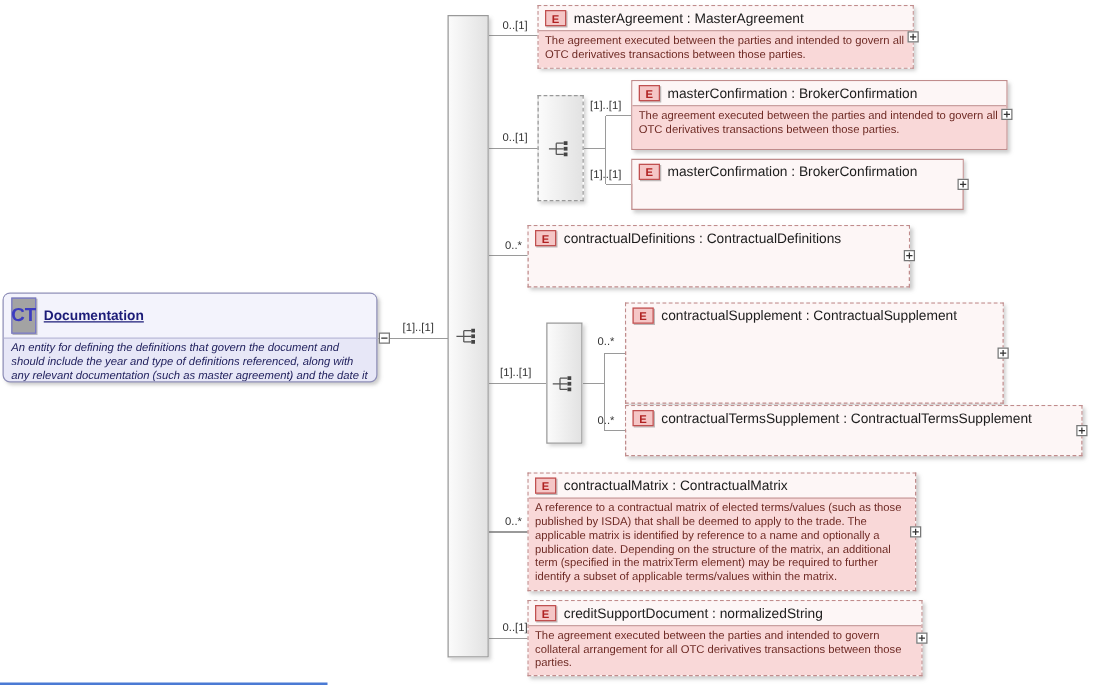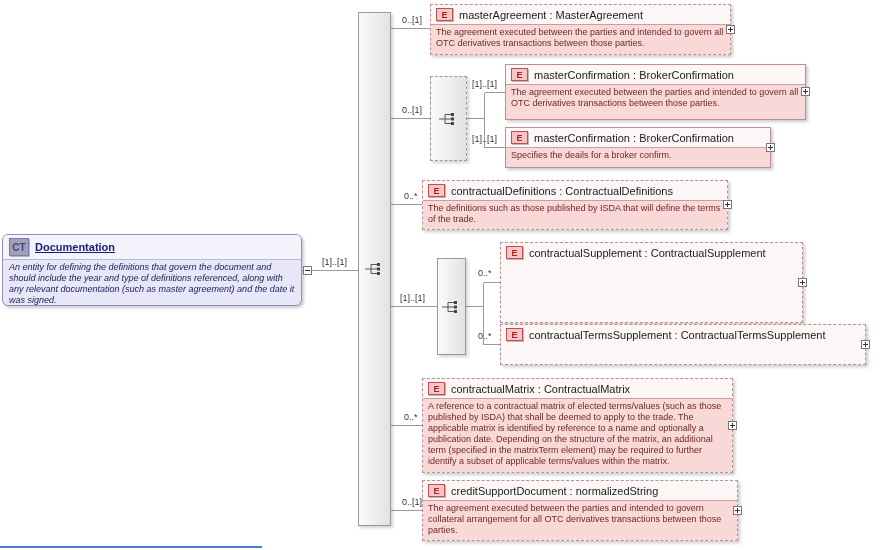--- a/index.html
+++ b/index.html
@@ -34,22 +34,22 @@
               box-shadow:2px 2px 3px rgba(110,110,110,.3); z-index:2; }
   .groupbox.dashed { border-style:dashed; }
 
   
   .root-box { position:absolute; left:2px; top:234px; width:300px; height:72px;
               border:1px solid #8f8fb8; border-radius:6px; background:#e7e7f7;
               box-shadow:2px 2px 3px rgba(110,110,110,.35); display:flex; flex-direction:column;
               z-index:2; overflow:hidden; }
   .root-head { display:flex; align-items:center; gap:6px; padding:3px 6px; flex:0 0 auto;
                background:#f3f3fc; border-bottom:1px solid #b8b8d8; }
-  .ct-badge { display:inline-flex; align-items:center; justify-content:center; width:20px; height:18px;
-              font-size:10px; font-weight:bold; color:#3c3cc0; background:#a3a3a3;
+  .ct-badge { display:inline-flex; align-items:center; justify-content:center; width:20px; height:29px;
+              font-size:15px; font-weight:bold; color:#3c3cc0; background:#a3a3a3;
               border:1px solid #7878c8; box-shadow:1px 1px 0 rgba(0,0,0,.25); }
   .root-title { font-size:11px; font-weight:bold; color:#1c1c78;text-decoration:underline; }
   .root-desc { flex:1; font-size:9px; font-style:italic; color:#22225e; line-height:11px; padding:2px 6px; }
 
   
   .handle { position:absolute; left:303px; top:266px; width:9px; height:9px; background:#fff;
             border:1px solid #777; z-index:3; cursor:pointer; }
   .handle::before { content:""; position:absolute; left:1px; right:1px; top:3px; height:1px; background:#333; }
 
   .blue-rule { position:absolute; left:0; top:546px; width:262px; height:2px; background:#4a7ad4; z-index:1; }
@@ -121,31 +121,29 @@
     <div class="elem-desc">The agreement executed between the parties and intended to govern all OTC derivatives transactions between those parties.</div>
     <span class="plus"></span>
   </div>
 
   <span class="card" style="left:472px;top:134px">[1]..[1]</span>
   <div class="elem" style="left:505px;top:127px;width:266px;height:41px">
     <div class="elem-head">
       <span class="e-badge">E</span>
       <span class="elem-title">masterConfirmation : BrokerConfirmation</span>
     </div>
-    <div class="elem-desc">Specifies the deails for a broker confirm.</div>
     <span class="plus"></span>
   </div>
 
   <span class="card" style="left:404px;top:191px">0..*</span>
   <div class="elem dashed" style="left:422px;top:180px;width:306px;height:50px">
     <div class="elem-head">
       <span class="e-badge">E</span>
       <span class="elem-title">contractualDefinitions : ContractualDefinitions</span>
     </div>
-    <div class="elem-desc">The definitions such as those published by ISDA that will define the terms of the trade.</div>
     <span class="plus"></span>
   </div>
 
   <span class="card" style="left:400px;top:293px">[1]..[1]</span>
   <div class="groupbox" style="left:437px;top:258px;width:29px;height:97px">
     <svg width="20" height="14" viewBox="0 0 20 14">
       <path d="M0 7 H6 M6 2.5 V11.5 M6 2.5 H12 M6 7 H12 M6 11.5 H12" stroke="#555" fill="none"></path>
       <rect x="12" y="1" width="3" height="3" fill="#444"></rect>
       <rect x="12" y="5.5" width="3" height="3" fill="#444"></rect>
       <rect x="12" y="10" width="3" height="3" fill="#444"></rect>

